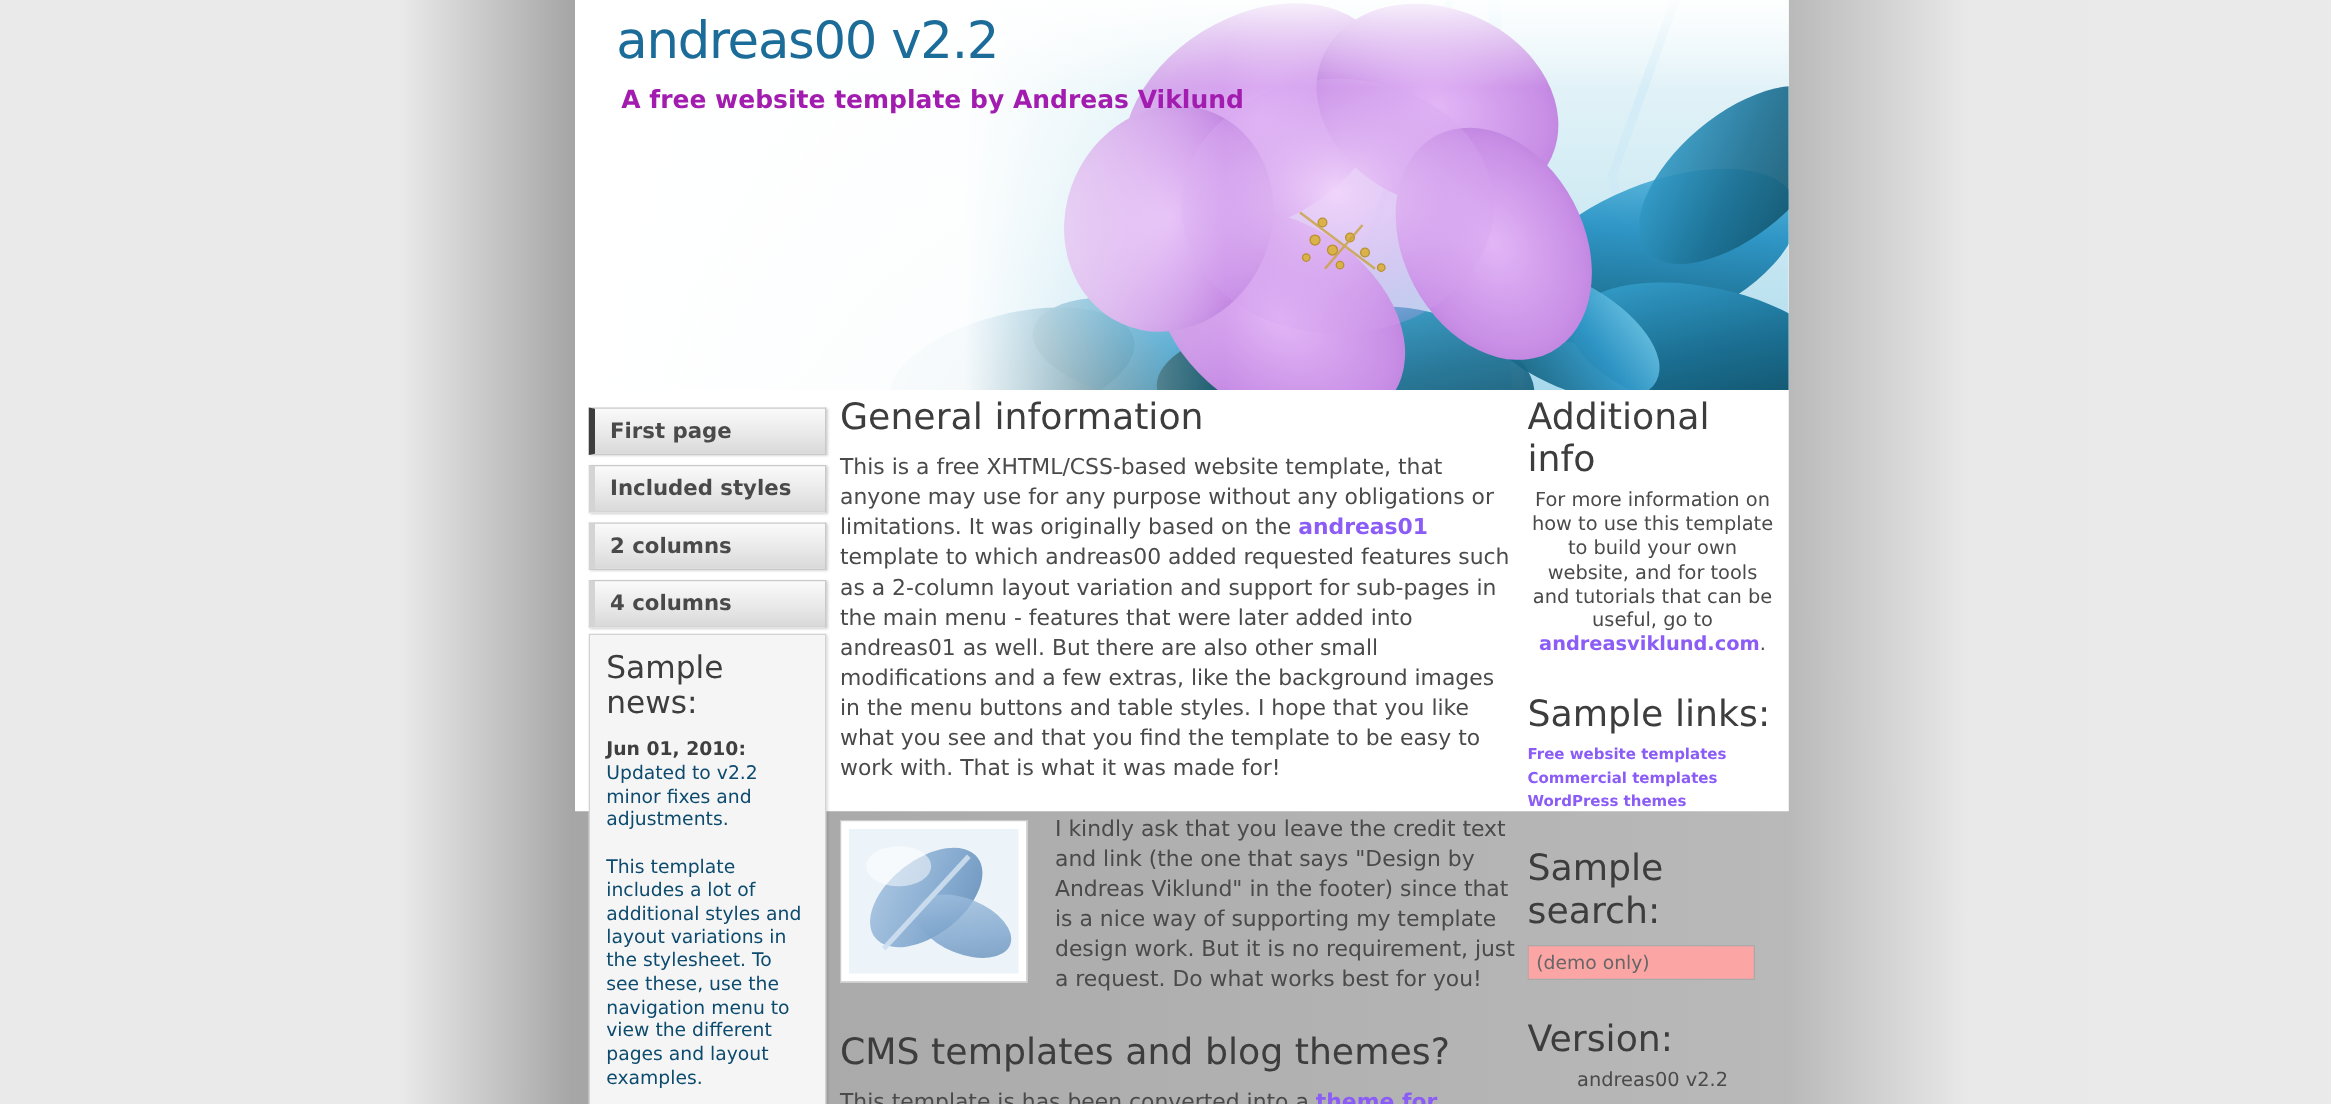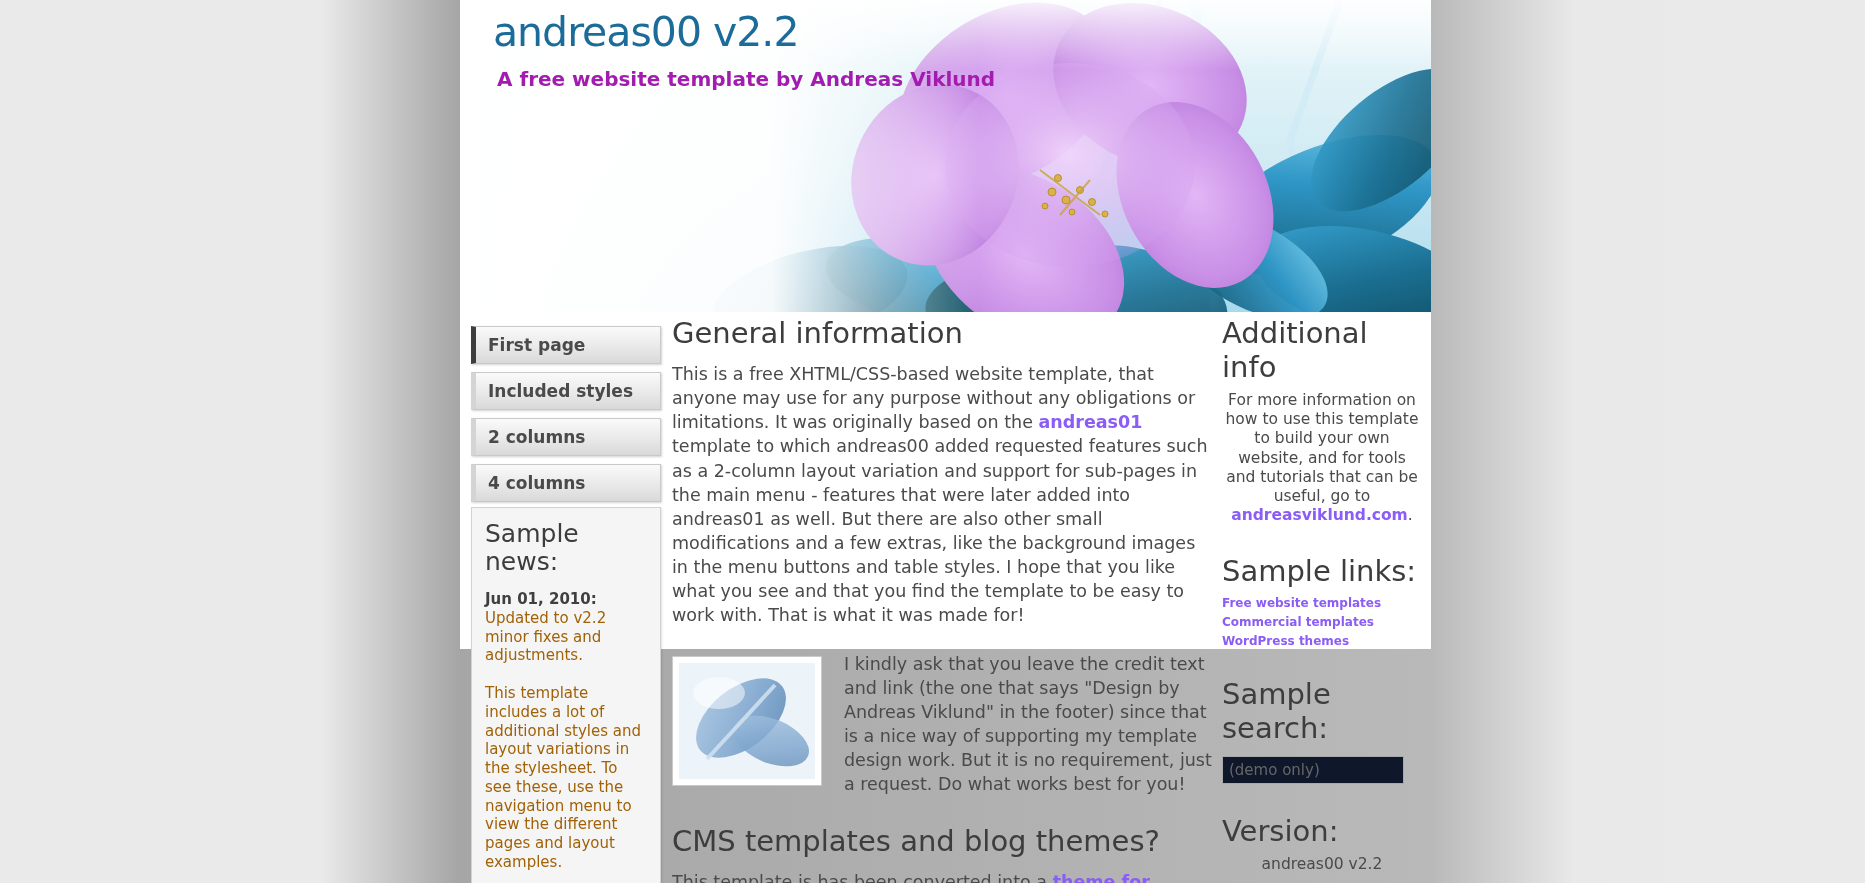--- a/index.html
+++ b/index.html
@@ -24,41 +24,41 @@
       box-shadow:1px 1px 2px rgba(0,0,0,.18);
       font-size:17px;font-weight:bold;color:#4a4a4a;text-decoration:none;}
   .menu-btn.active{border-left-color:#3d3d3d;}
 
   
   .news{position:absolute;left:11px;top:507px;width:190px;box-sizing:border-box;
       min-height:400px;padding:10px 13px;background:#f5f5f5;border:1px solid #d2d2d2;
       box-shadow:1px 1px 2px rgba(0,0,0,.12);}
   .news h3{margin:2px 0 14px;font-size:25px;line-height:1.12;font-weight:400;color:#3d3d3d;}
   .news .date{margin:0;font-size:15px;font-weight:bold;color:#3f3f3f;}
-  .news p{margin:0 0 19px;font-size:15px;line-height:1.25;color:#a16207;}
+  .news p{margin:0 0 19px;font-size:15px;line-height:1.25;color:#0c4a6e;}
 
   
   .main{position:absolute;left:212px;top:316px;width:543px;}
   .main h2{margin:0 0 12px;font-size:29px;font-weight:400;color:#3d3d3d;}
   .main p{margin:0 0 24px;font-size:17.5px;line-height:1.38;color:#4a4a4a;}
   .main a, .sidebar a{color:#8b5cf6;font-weight:bold;text-decoration:none;cursor:pointer;}
   .thumb{float:left;width:136px;height:116px;padding:6px;margin:4px 22px 6px 0;
       background:#fff;border:1px solid #c9c9c9;}
   .thumb svg{width:136px;height:116px;display:block;}
   .clearfix::after{content:"";display:block;clear:both;}
   .main h2.second{margin-top:4px;}
 
   
   .sidebar{position:absolute;left:762px;top:316px;width:200px;}
   .sidebar h2{margin:0 0 7px;font-size:29px;font-weight:400;color:#3d3d3d;}
   .sidebar p{margin:0 0 28px;font-size:15.5px;line-height:1.24;color:#4a4a4a;text-align:center;}
   .sidebar .links a{display:block;font-size:12px;line-height:1.45;margin-bottom:2px;}
   .sidebar .links{margin-bottom:26px;}
   .search-input{width:168px;height:24px;margin-top:4px;margin-bottom:30px;
-      border:1px solid #a9a9a9;background:#0f172a;color:#666;font-size:15px;
+      border:1px solid #a9a9a9;background:#fca5a5;color:#666;font-size:15px;
       font-family:"DejaVu Sans","Liberation Sans",sans-serif;padding:1px 6px;}
   .version-line{margin:0;font-size:15.5px;line-height:1.24;color:#4a4a4a;}
 </style>
 </head>
 <body>
 
 <div class="page">
 
   <div class="header">
     <svg viewBox="0 0 971 312" preserveAspectRatio="none">

